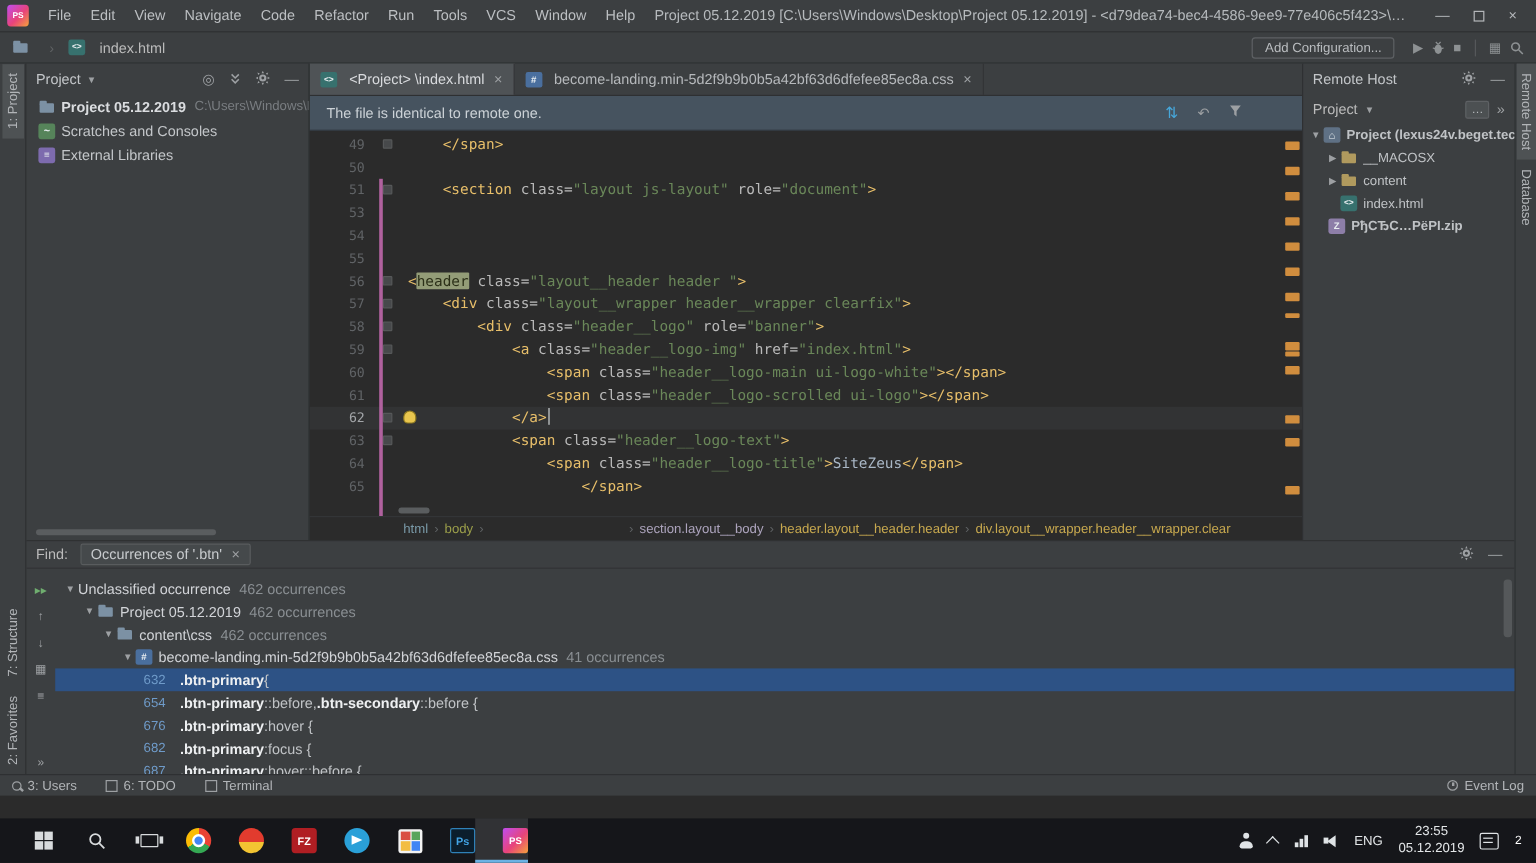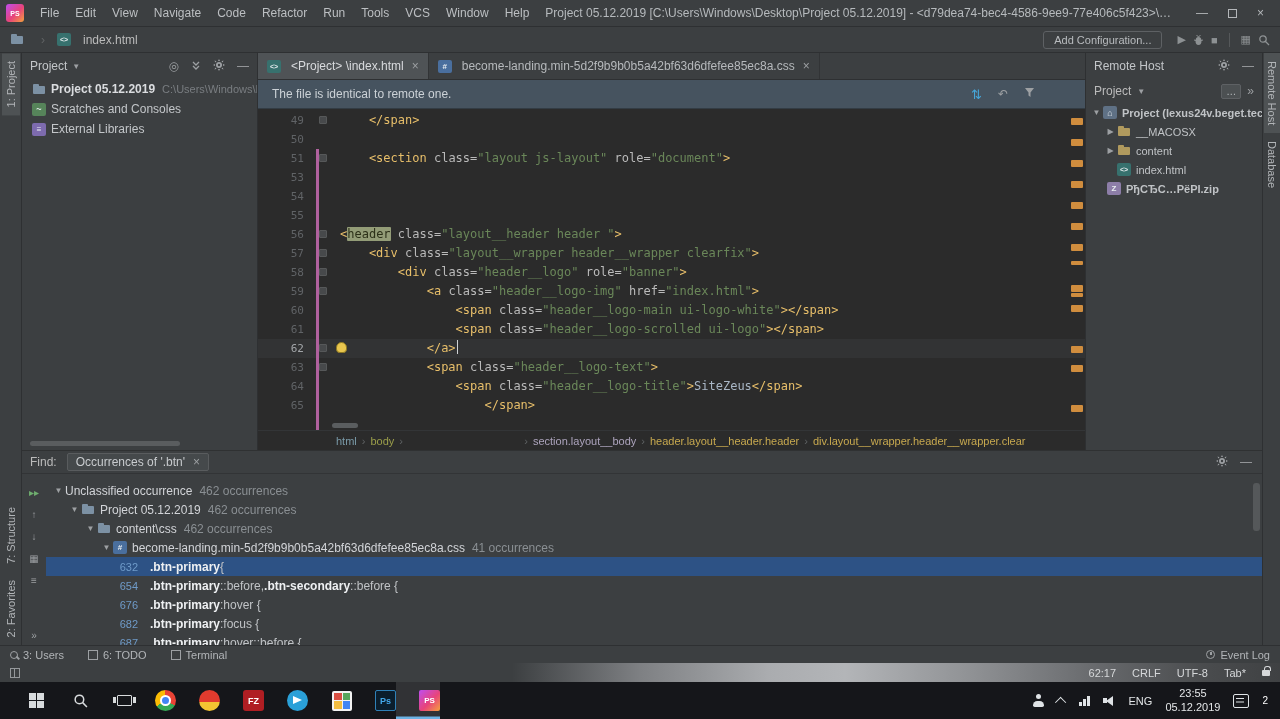--- a/index.html
+++ b/index.html
@@ -604,30 +604,20 @@
           <span class="tw-ico tw-terminal"></span>
           <span>Terminal</span>
         </span>
       </span>
     <span class="eventlog">
       <span class="tw-ico tw-clock"></span>
       <span>Event Log</span>
     </span>
   </div>
 
-  <div id="sbar">
-    <span class="sw-grid"></span>
-    <span class="sbar-right">
-      <span>62:17</span>
-      <span>CRLF</span>
-      <span>UTF-8</span>
-      <span>Tab*</span>
-      <span class="lock"></span>
-    </span>
-  </div>
 
   <div id="task">
     <span class="tb-btn">
       <span class="winlogo">
           <span></span>
           <span></span>
           <span></span>
           <span></span>
         </span>
     </span>

